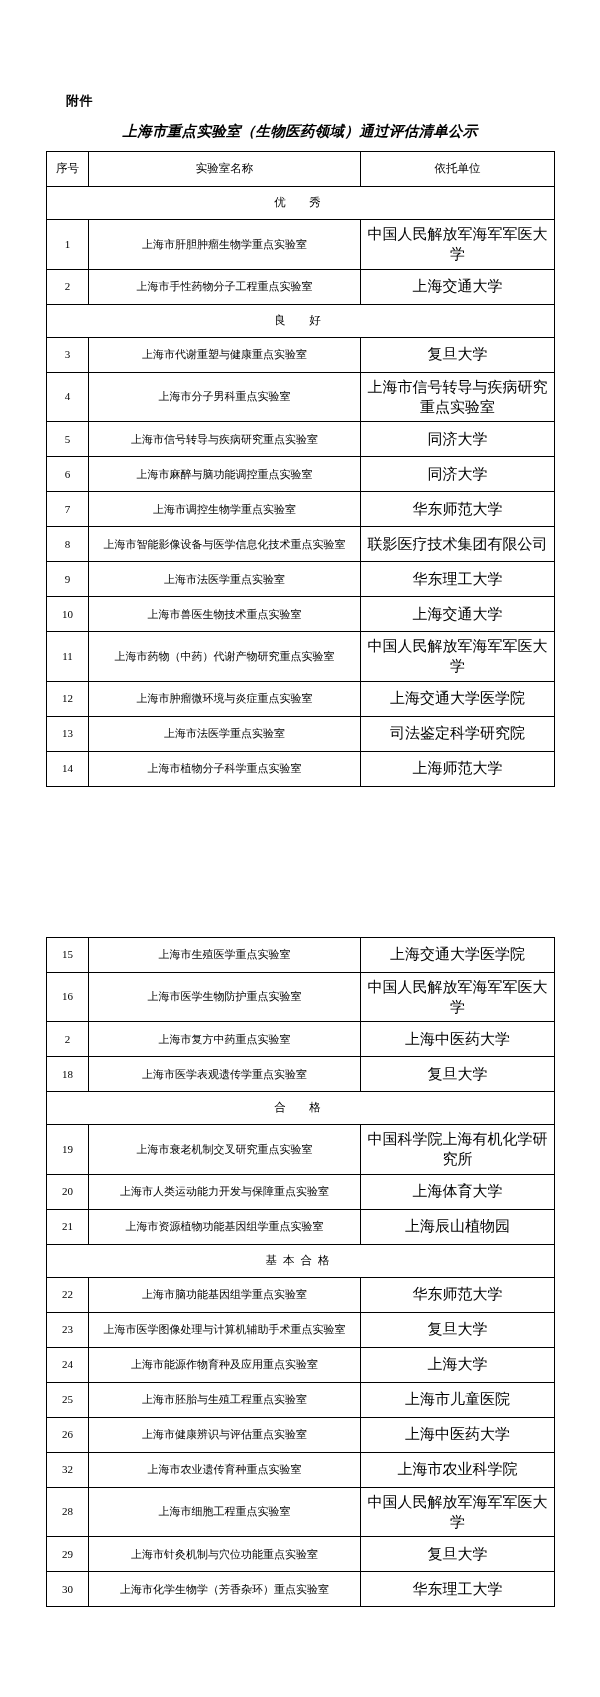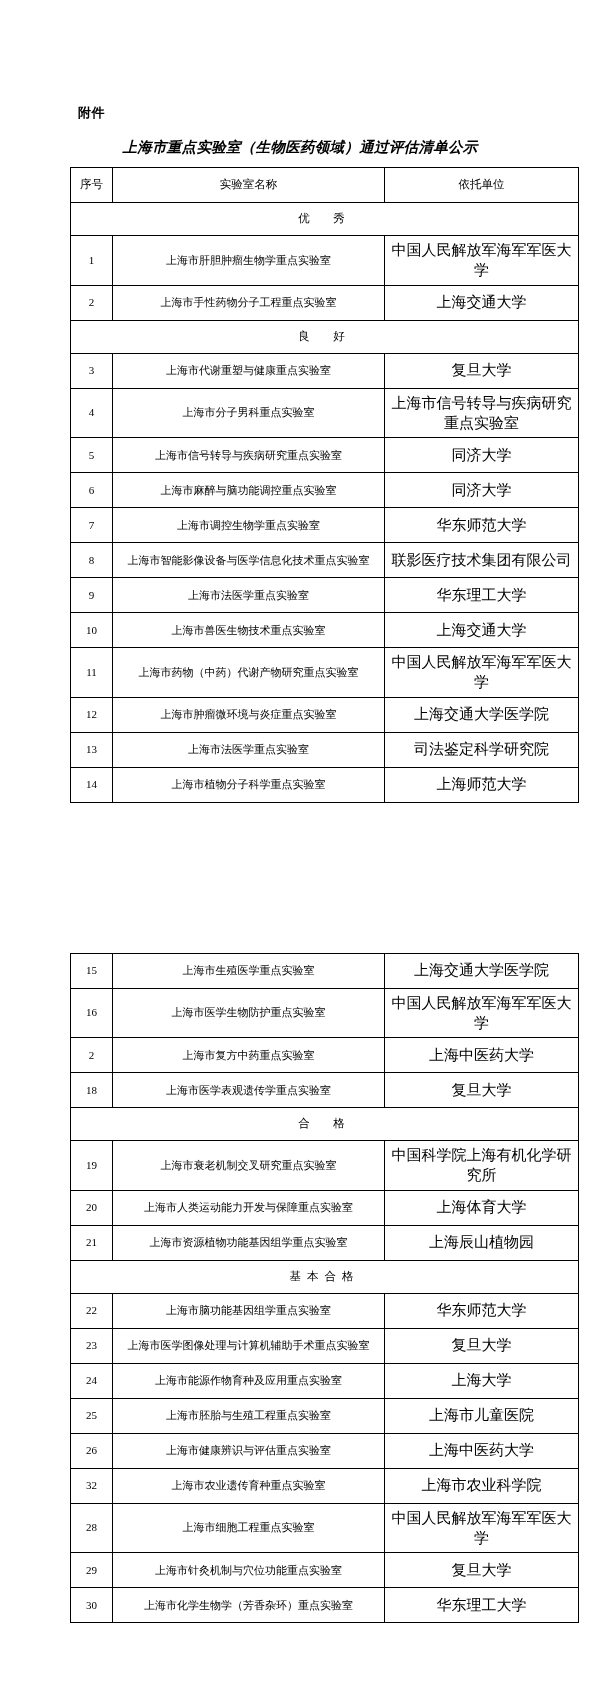--- a/index.html
+++ b/index.html
@@ -13,36 +13,36 @@
     color: #000000;
   }
   .page {
     position: relative;
     width: 600px;
     min-height: 1697px;
     box-sizing: border-box;
     padding: 0;
   }
   .attachment-label {
-    margin: 16px;
+    margin: 4px;
     padding: 88px 16px 0 62px;
     font-size: 13px;
     font-weight: bold;
     letter-spacing: 0.5px;
   }
   .doc-title {
     text-align: center;
     font-size: 14.5px;
     font-weight: bold;
     margin: 12px 0 10px 0;
     letter-spacing: 0.3px;
     font-style: italic;
   }
   .table-wrap {
-    padding: 0 70px;
+    padding: 0 46px;
     box-sizing: border-box;
   }
   table.lab-table {
     border-collapse: collapse;
     width: 508px;
     table-layout: fixed;
     font-size: 11px;
   }
   table.lab-table td, table.lab-table th {
     border: 1px solid #000000;

